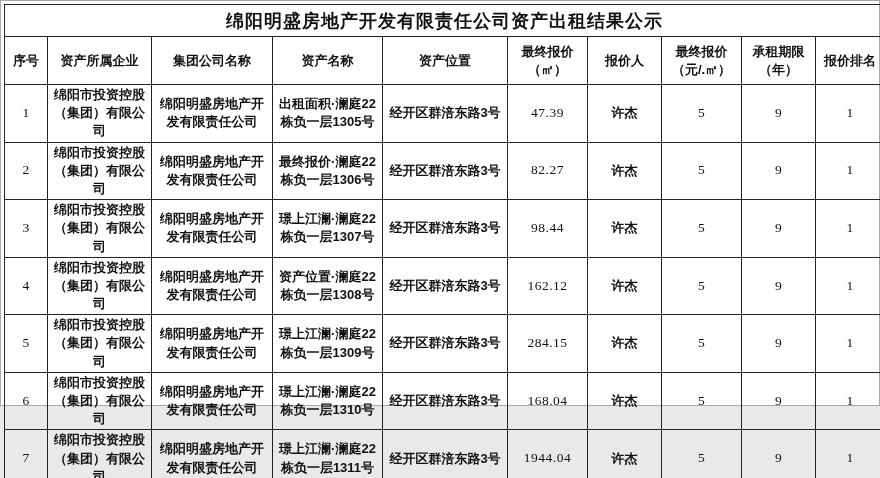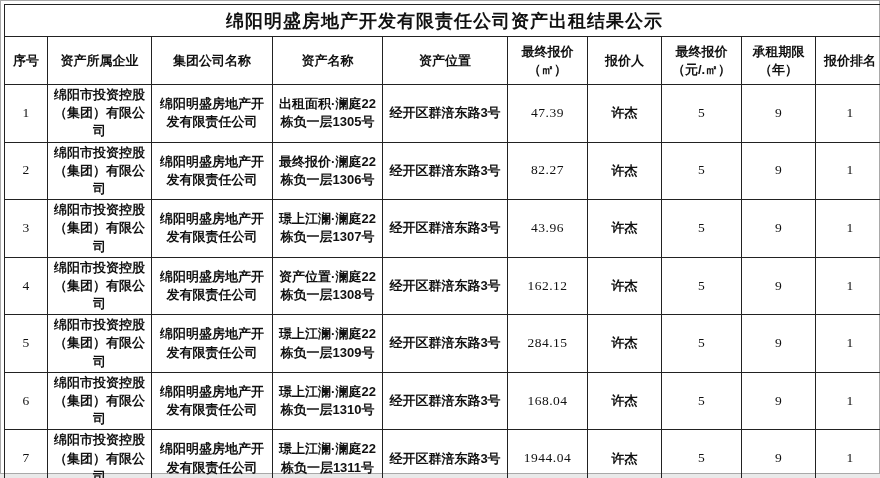--- a/index.html
+++ b/index.html
@@ -4,21 +4,21 @@
 <style>
   * { box-sizing: border-box; }
   html, body { margin: 0; padding: 0; }
   body {
     width: 880px; height: 478px;
     background: #e9e9e9;
     font-family: "Liberation Sans", "DejaVu Sans", sans-serif;
     color: #111;
   }
   .page {
-    width: 880px; height: 474px;
+    width: 880px; height: 406px;
     background: #ffffff;
     border: 1px solid #a9a9a9;
     padding: 3px 4px 4px 3px;
   }
   table {
     width: 100%; height: 100%;
     border-collapse: collapse;
     table-layout: fixed;
   }
   th, td {
@@ -108,21 +108,21 @@
           <td class="num">5</td>
           <td class="num">9</td>
           <td class="num">1</td>
         </tr>
         <tr>
           <td class="num">3</td>
           <td class="cn">绵阳市投资控股（集团）有限公司</td>
           <td class="cn">绵阳明盛房地产开发有限责任公司</td>
           <td class="cn">璟上江澜·澜庭22栋负一层1307号</td>
           <td class="cn">经开区群涪东路3号</td>
-          <td class="num">43.96</td>
+          <td class="num">98.44</td>
           <td class="cn">许杰</td>
           <td class="num">5</td>
           <td class="num">9</td>
           <td class="num">1</td>
         </tr>
         <tr>
           <td class="num">4</td>
           <td class="cn">绵阳市投资控股（集团）有限公司</td>
           <td class="cn">绵阳明盛房地产开发有限责任公司</td>
           <td class="cn">资产位置·澜庭22栋负一层1308号</td>

